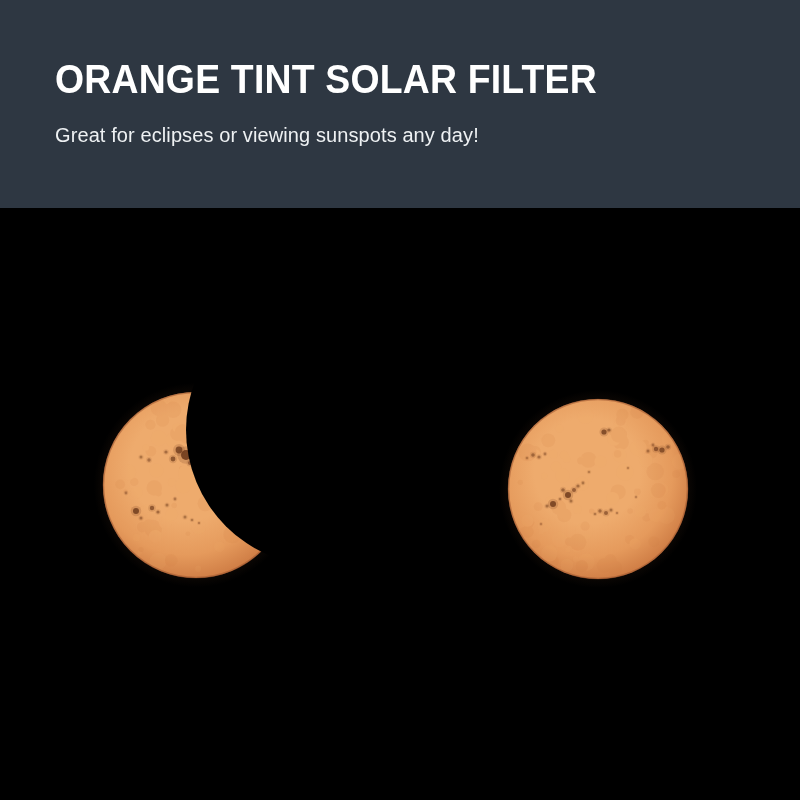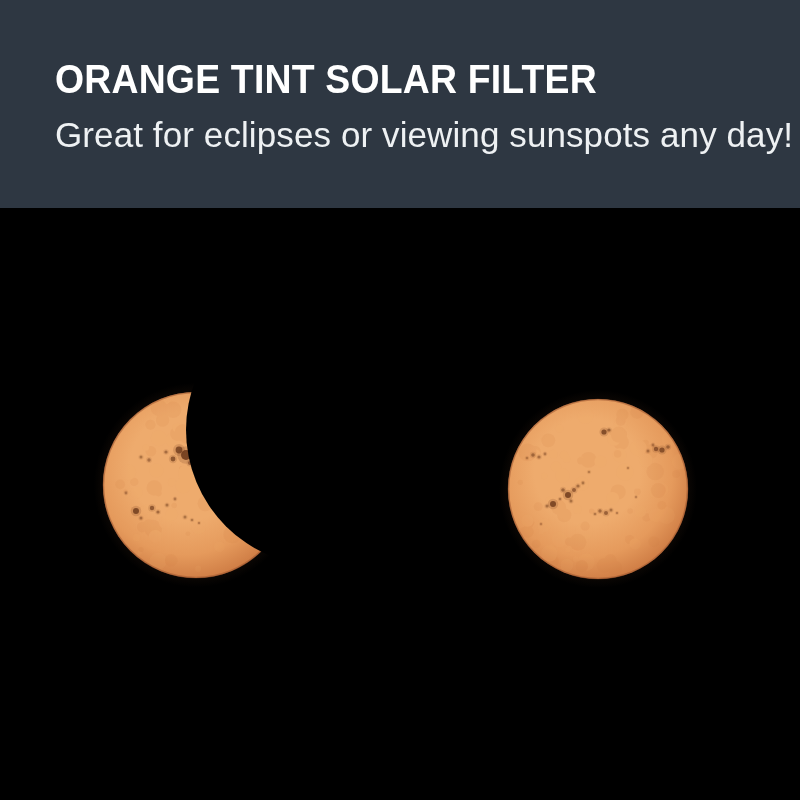--- a/index.html
+++ b/index.html
@@ -51,21 +51,21 @@
     white-space: nowrap;
   }
 
   #subhead {
     position: absolute;
     left: 55px;
     top: 118px;
     margin: 0;
     color: #eef1f3;
     font-family: "Liberation Sans", sans-serif;
-    font-size: 35px;
+    font-size: 20px;
     line-height: 34px;
     font-weight: normal;
     letter-spacing: 0.1px;
     white-space: nowrap;
   }
 
   
   #photo-area {
     position: absolute;
     left: 0;

